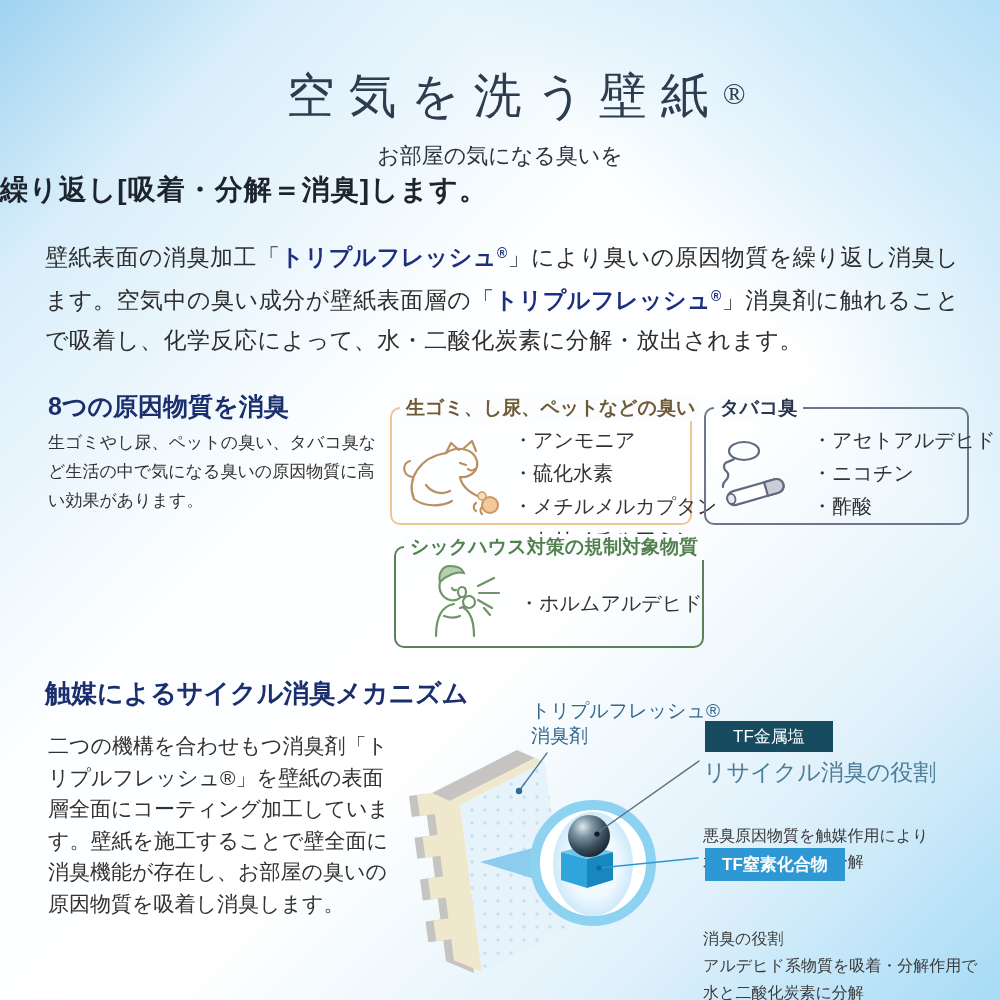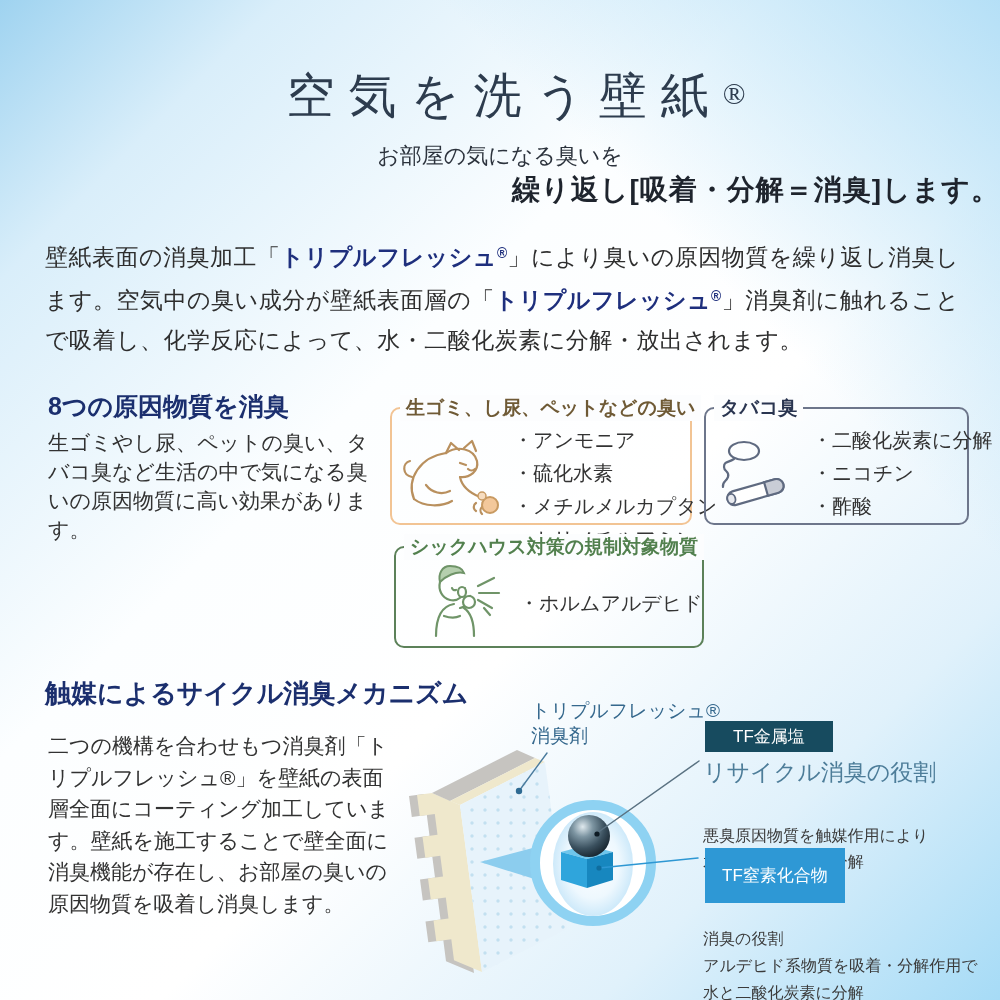--- a/index.html
+++ b/index.html
@@ -12,33 +12,33 @@
   }
   
   .title{
     position:absolute;top:48px;left:0;width:1000px;text-align:center;margin:16px;
     font-family:"Liberation Serif","DejaVu Serif",serif;font-weight:400;
     font-size:48px;letter-spacing:14px;color:#2d3c4e;
   }
   .title .reg-big{font-size:30px;letter-spacing:0;vertical-align:8px;}
   .sub1{position:absolute;top:141px;left:0;width:1000px;text-align:center;
     font-size:22px;color:#2c333d;font-weight:500;}
-  .sub2{position:absolute;top:171px;left:0;width:1000px;text-align:right;
+  .sub2{position:absolute;top:171px;left:0;width:1000px;text-align:left;
     font-size:28px;color:#1e242d;font-weight:bold;letter-spacing:1px;}
   
   .intro{position:absolute;left:45px;top:234px;width:916px;margin:0;
     font-size:23px;line-height:40px;color:#2e2e2e;letter-spacing:0.5px;}
   .brand{color:#1e2f7d;font-weight:bold;}
   .sup{font-size:0.6em;vertical-align:7px;}
   
   .h2{position:absolute;margin:0;font-weight:bold;color:#1b2f6e;}
   .h2-odor{left:48px;top:390px;font-size:25px;}
   .h2-mech{left:45px;top:676px;font-size:26px;}
   .odor-desc{position:absolute;left:48px;top:428px;width:330px;margin:0;
-    font-size:21px;line-height:29px;color:#323232;}
+    font-size:17px;line-height:29px;color:#323232;}
   .mech-desc{position:absolute;left:48px;top:730px;width:348px;margin:0;
     font-size:21px;line-height:31.5px;color:#323232;}
   
   .obox{position:absolute;border:2px solid;border-radius:10px;}
   .box-a{left:390px;top:407px;width:298px;height:114px;border-color:#f2c494;}
   .box-b{left:704px;top:407px;width:261px;height:114px;border-color:#6d768b;}
   .box-c{left:394px;top:546px;width:306px;height:98px;border-color:#5c8159;}
   .obox-title{position:absolute;top:-14px;left:8px;background:#fcfdfe;
     padding:0 6px;font-weight:bold;font-size:19px;white-space:nowrap;}
   .t-a{color:#6f5a35;}
@@ -52,21 +52,21 @@
   .box-icon{position:absolute;}
   .cat-svg{left:6px;top:24px;}
   .cig-svg{left:8px;top:26px;}
   .person-svg{left:26px;top:10px;}
   
   .diagram{position:absolute;left:380px;top:690px;}
   .diagram-label{position:absolute;left:531px;top:698px;font-size:19px;
     line-height:25px;color:#35688d;}
   .badge{position:absolute;color:#ffffff;font-size:17px;text-align:center;white-space:nowrap;}
   .badge-metal{left:705px;top:721px;background:#174b5f;padding:4px 28px;}
-  .badge-nitro{left:705px;top:848px;background:#2e98d5;padding:16px 17px;}
+  .badge-nitro{left:705px;top:848px;background:#2e98d5;padding:5px 17px;font-weight:bold;}
   .role-title{position:absolute;left:703px;top:757px;font-size:23px;color:#4d7d99;}
   .role-body{position:absolute;font-size:16px;color:#3b3b3b;white-space:nowrap;margin-top:36px;}
   .role-metal{left:703px;top:787px;line-height:26px;}
   .role-nitro{left:703px;top:889px;line-height:27px;}
 </style>
 </head>
 <body>
 
 <div class="page">
 
@@ -115,21 +115,21 @@
         <ellipse cx="30" cy="16" rx="15" ry="9"></ellipse>
         <path d="M20,24 c-6,4 -10,2 -10,8 c0,5 6,4 4,10 c-2,5 -6,5 -5,10"></path>
       </g>
       <g transform="rotate(-16 45 55)">
         <rect x="12" y="49" width="58" height="14" rx="7" fill="#ffffff" stroke="#5f6a80" stroke-width="2.2"></rect>
         <path d="M52,49 h11 a7,7 0 0 1 0,14 h-11 z" fill="#c9cdd6" stroke="#5f6a80" stroke-width="2.2"></path>
         <ellipse cx="16" cy="56" rx="4" ry="5" fill="#e8eaef" stroke="#5f6a80" stroke-width="1.8"></ellipse>
       </g>
     </svg>
     <ul class="olist list-b">
-      <li>・二酸化炭素に分解</li>
+      <li>・アセトアルデヒド</li>
       <li>・ニコチン</li>
       <li>・酢酸</li>
     </ul>
   </div>
 
   <div class="obox box-c">
     <div class="obox-title t-c">シックハウス対策の規制対象物質</div>
     <svg class="box-icon person-svg" width="86" height="84" viewBox="0 0 86 84">
       <path d="M28,8 C20,8 16,16 18,24 C24,18 34,13 42,15 C40,9 34,8 28,8 Z" fill="#b5cfae" stroke="#6f9468" stroke-width="2"></path>
       <g fill="none" stroke="#6f9468" stroke-width="2.2" stroke-linecap="round" stroke-linejoin="round">

